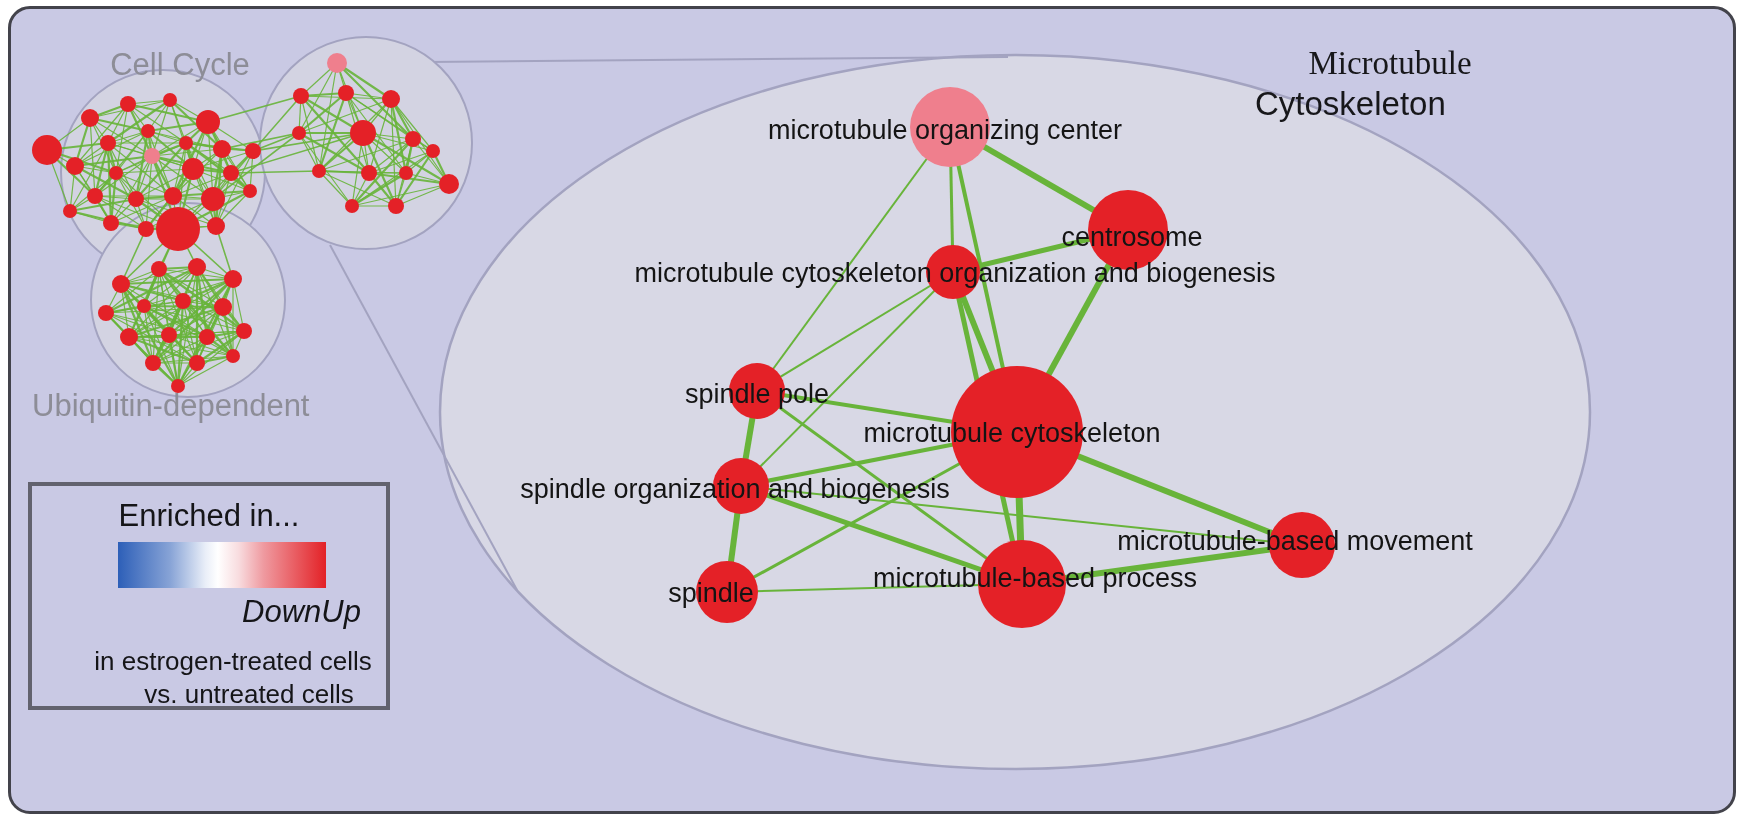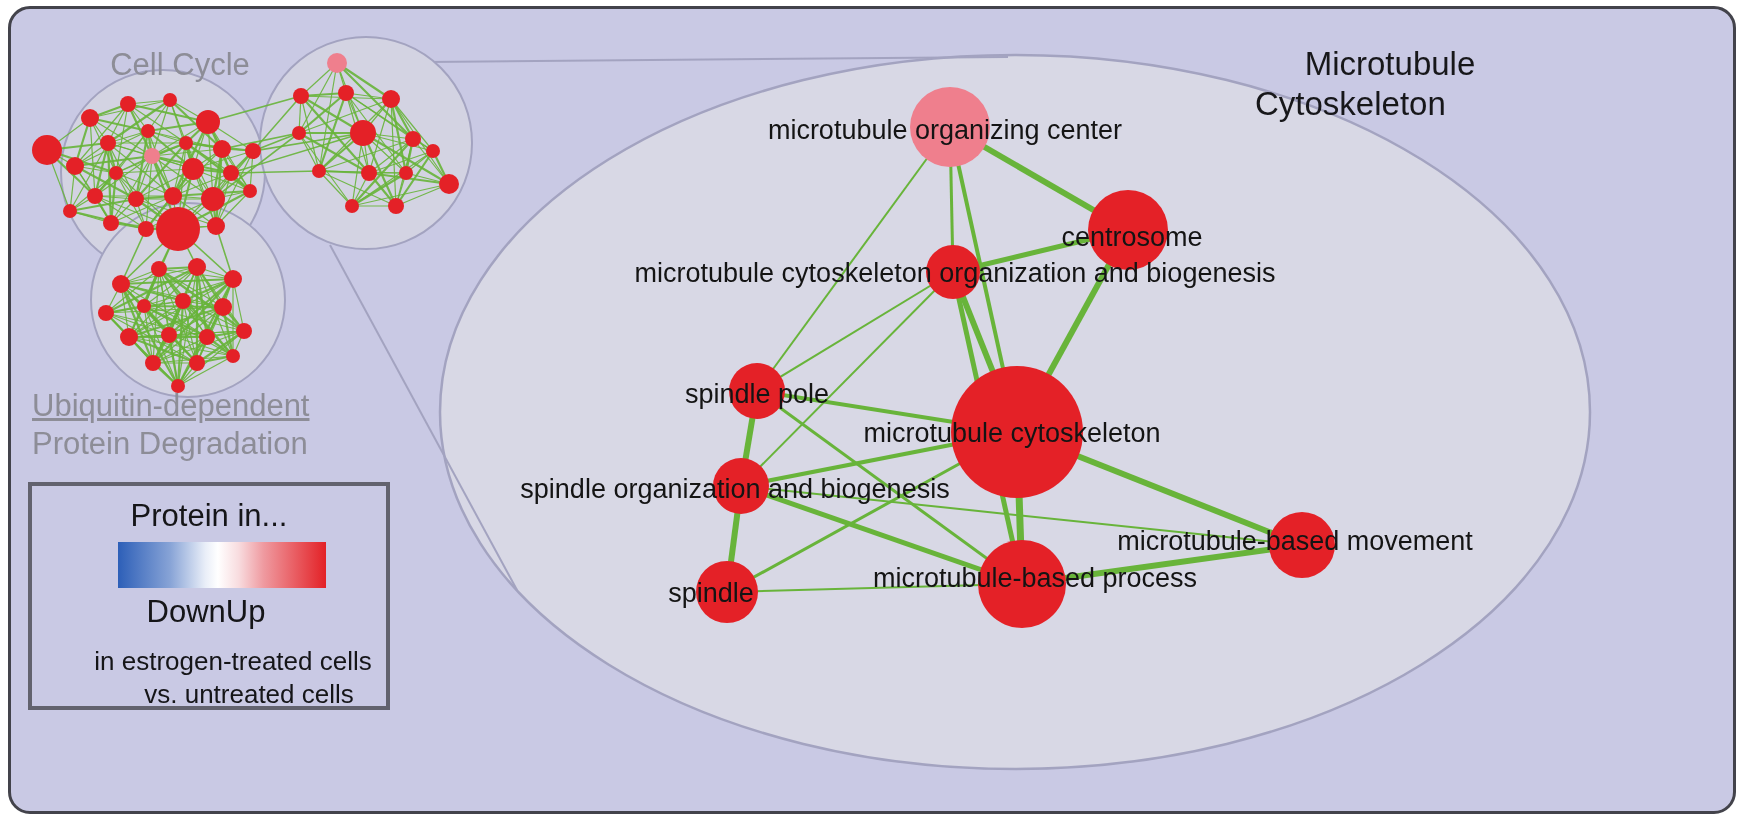--- a/index.html
+++ b/index.html
@@ -6,30 +6,30 @@
   .page{position:relative;width:1750px;height:826px;overflow:hidden;background:#ffffff;
         font-family:"Liberation Sans",sans-serif;}
   .frame{position:absolute;left:8px;top:6px;width:1728px;height:808px;box-sizing:border-box;
          background:#c9c9e4;border:3px solid #43434b;border-radius:22px;}
   #scene{position:absolute;left:0;top:0;}
   #scene text{font-family:"Liberation Sans",sans-serif;}
   .lbl{position:absolute;line-height:1.15;}
   .lbl-grey{color:#8d8d97;font-size:31px;}
   .lbl-black{color:#17171a;font-size:33px;}
   #cell-cycle-label{left:75px;top:47px;width:210px;text-align:center;}
-  #ubiq-label-1{left:32px;top:388px;text-decoration:underline;}
+  #ubiq-label-1{left:32px;top:388px;}
   #ubiq-label-2{left:32px;top:426px;}
-  #micro-label-1{left:1255px;top:45px;width:270px;text-align:center;}
+  #micro-label-1{left:1255px;top:45px;width:270px;text-align:center;font-family:Liberation Serif, serif;}
   #micro-label-2{left:1255px;top:85px;width:270px;text-align:left;}
   .legend{position:absolute;left:28px;top:482px;width:362px;height:228px;box-sizing:border-box;
           border:4px solid #62626e;color:#151518;}
   .legend-title{position:absolute;top:12px;width:100%;text-align:center;font-size:31px;}
   .legend-gradient{position:absolute;left:86px;top:56px;width:208px;height:46px;}
   .legend-row{position:absolute;left:19px;right:25px;top:108px;display:flex;
-              justify-content:center;font-size:31px;}
+              justify-content:flex-end;font-size:31px;font-style:italic;}
   .legend-sub{position:absolute;width:100%;text-align:center;font-size:26px;padding-left:24px;}
   #legend-sub-1{top:160px;}
   #legend-sub-2{top:193px;margin-left:16px;}
 </style>
 </head>
 <body>
 
 <div class="page">
   <div class="frame"></div>
 
@@ -483,26 +483,25 @@
       <text x="757" y="394" text-anchor="middle" dominant-baseline="central" font-size="27" fill="#141414">spindle pole</text>
       <text x="1012" y="433" text-anchor="middle" dominant-baseline="central" font-size="27" fill="#141414">microtubule cytoskeleton</text>
       <text x="735" y="489" text-anchor="middle" dominant-baseline="central" font-size="27" fill="#141414">spindle organization and biogenesis</text>
       <text x="1295" y="541" text-anchor="middle" dominant-baseline="central" font-size="27" fill="#141414">microtubule-based movement</text>
       <text x="1035" y="578" text-anchor="middle" dominant-baseline="central" font-size="27" fill="#141414">microtubule-based process</text>
       <text x="711" y="593" text-anchor="middle" dominant-baseline="central" font-size="27" fill="#141414">spindle</text>
     </svg>
 
   <div class="lbl lbl-grey" id="cell-cycle-label">Cell Cycle</div>
   <div class="lbl lbl-grey" id="ubiq-label-1">Ubiquitin-dependent</div>
-  <div class="lbl lbl-grey" id="ubiq-label-2">Protein Degradation</div>
   <div class="lbl lbl-black" id="micro-label-1">Microtubule</div>
   <div class="lbl lbl-black" id="micro-label-2">Cytoskeleton</div>
 
   <div class="legend">
-    <div class="legend-title">Protein in...</div>
+    <div class="legend-title">Enriched in...</div>
     <div class="legend-gradient" id="legend-gradient" style="background: linear-gradient(to right, rgb(45, 95, 184) 0%, rgb(135, 163, 214) 25%, rgb(233, 238, 248) 42%, rgb(255, 255, 255) 48%, rgb(248, 220, 223) 58%, rgb(239, 154, 160) 70%, rgb(227, 33, 38) 100%);"></div>
     <div class="legend-row">
       <span>Down</span>
       <span>Up</span>
     </div>
     <div class="legend-sub" id="legend-sub-1">in estrogen-treated cells</div>
     <div class="legend-sub" id="legend-sub-2">vs. untreated cells</div>
   </div>
 </div>
 

